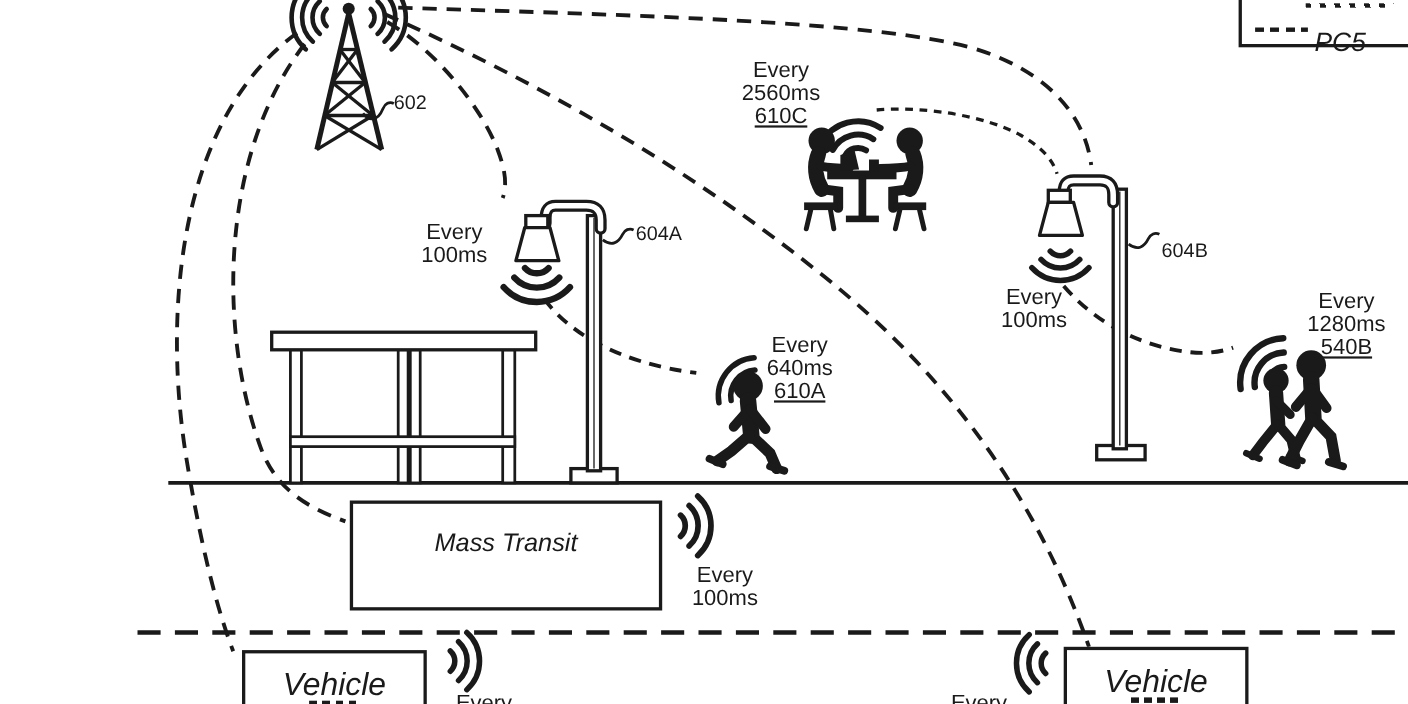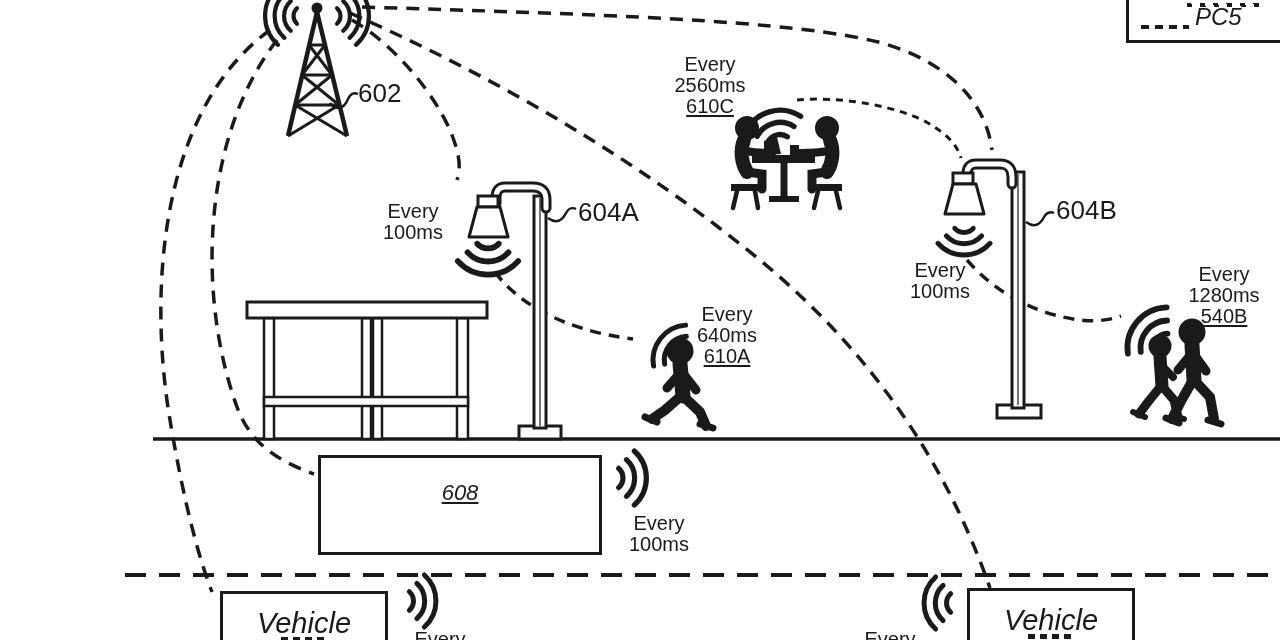--- a/index.html
+++ b/index.html
@@ -8,21 +8,21 @@
     position:relative; width:1280px; height:640px; overflow:hidden;
     background:var(--paper); color:var(--ink);
     font-family:"Liberation Sans", sans-serif;
   }
   .fig svg { position:absolute; left:0; top:0; }
   .lbl {
     position:absolute; color:var(--ink);
     white-space:nowrap; line-height:21px; font-size:20px;
   }
   .stack { text-align:center; }
-  .refnum { font-size:26px; line-height:26px; }
+  .refnum { font-size:18px; line-height:26px; }
   .ref-u { text-decoration:underline; text-decoration-thickness:2px; text-underline-offset:2px; }
   .box {
     position:absolute; border:3px solid var(--ink); background:var(--paper);
     box-sizing:border-box; text-align:center; font-style:italic; color:var(--ink);
   }
   .mt-box { left:318px; top:455px; width:284px; height:100px; padding-top:22px; }
   .mt-title { font-size:23px; line-height:26px; }
   .mt-ref { font-size:22px; line-height:26px; }
   .veh-box { width:168px; height:62px; }
   .veh-left { left:220px; top:591px; padding-top:16px; }
@@ -30,21 +30,21 @@
   .veh-title { font-size:29px; line-height:26px; }
   .ref-sliver {
     width:46px; height:5px; margin:1px auto 0;
     background:repeating-linear-gradient(90deg, var(--ink) 0 7px, transparent 7px 12px);
   }
   .legend-box { left:1126px; top:-34px; width:190px; height:77px; }
   .legend-dash {
     position:absolute; left:12px; top:56px; width:48px; height:4px;
     background:repeating-linear-gradient(90deg, var(--ink) 0 8px, transparent 8px 14px);
   }
-  .legend-label { position:absolute; left:66px; top:34px; font-size:24px; line-height:28px; font-style:italic; }
+  .legend-label { position:absolute; left:66px; top:56px; font-size:24px; line-height:28px; font-style:italic; }
   .legend-clip {
     position:absolute; left:58px; top:34px; width:80px; height:4px;
     background:repeating-linear-gradient(75deg, var(--ink) 0 5px, transparent 5px 13px);
   }
   .every-clip { top:629px; width:64px; text-align:center; }
 </style>
 </head>
 <body>
 
 <div class="fig">
@@ -187,21 +187,21 @@
       <rect x="790" y="145" width="9" height="11" fill="currentColor" stroke="none"></rect>
     </g>
 
     <use href="#w3" transform="translate(610,478) scale(1.3)" stroke="currentColor"></use>
     <use href="#w3" transform="translate(401,601) scale(1.25)" stroke="currentColor"></use>
     <use href="#w3" transform="translate(959,603) rotate(180) scale(1.25)" stroke="currentColor"></use>
   </svg>
 
   <div class="lbl refnum" style="left:358px; top:80px;">602</div>
   <div class="lbl refnum" style="left:578px; top:199px;text-align:right;">604A</div>
-  <div class="lbl refnum" style="left:1056px; top:197px;">604B</div>
+  <div class="lbl refnum" style="left:1056px; top:215px;">604B</div>
 
   <div class="lbl stack" style="left:373px; top:201px; width:80px;">
     <div>Every</div>
     <div>100ms</div>
   </div>
   <div class="lbl stack" style="left:900px; top:260px; width:80px;">
     <div>Every</div>
     <div>100ms</div>
   </div>
   <div class="lbl stack" style="left:668px; top:54px; width:84px;">
@@ -218,21 +218,21 @@
     <div>Every</div>
     <div>1280ms</div>
     <div class="ref-u">540B</div>
   </div>
   <div class="lbl stack" style="left:618px; top:513px; width:82px;">
     <div>Every</div>
     <div>100ms</div>
   </div>
 
   <div class="box mt-box">
-    <div class="mt-ref ref-u">608</div>
+    <div class="mt-title">Mass Transit</div>
   </div>
 
   <div class="box veh-box veh-left">
     <div class="veh-title">Vehicle</div>
     <div class="ref-sliver"></div>
   </div>
   <div class="box veh-box veh-right">
     <div class="veh-title">Vehicle</div>
     <div class="ref-sliver"></div>
   </div>

